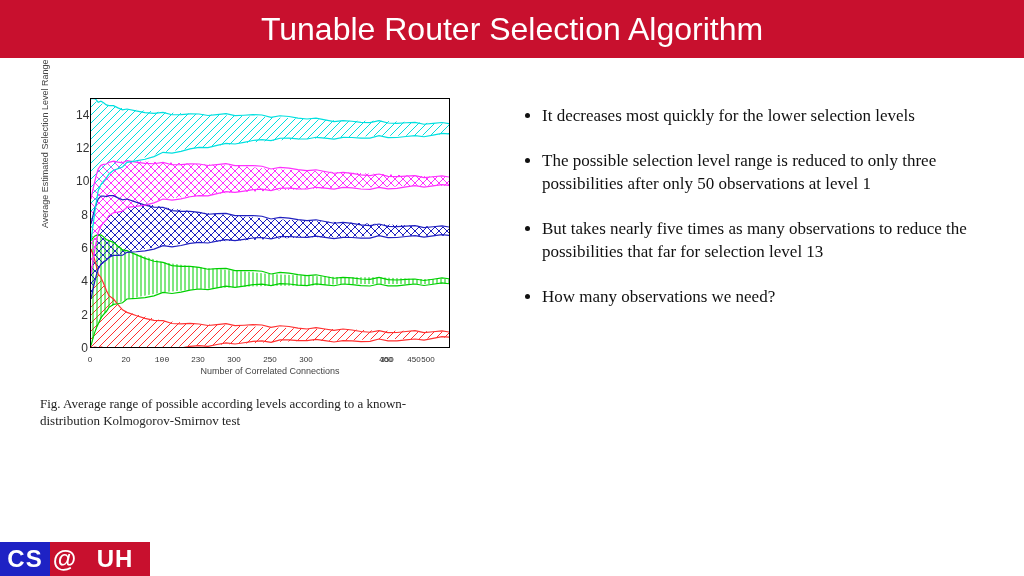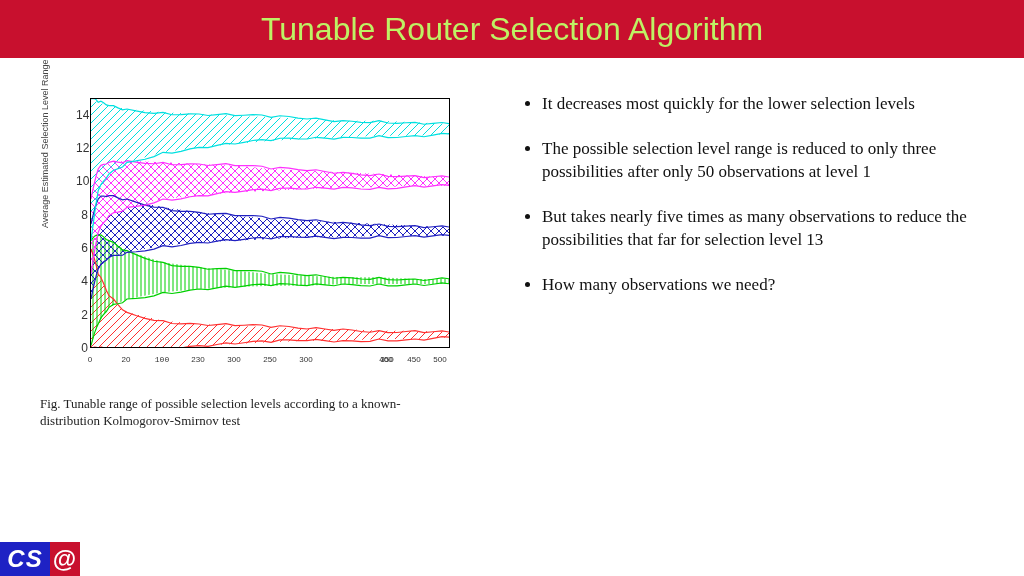--- a/index.html
+++ b/index.html
@@ -1,32 +1,32 @@
 <!DOCTYPE html>
 <html><head>
 <meta charset="utf-8">
 <style>
   * { margin: 0; padding: 0; box-sizing: border-box; }
   body { width: 1024px; height: 576px; font-family: Arial, sans-serif; background: white; position: relative; overflow: hidden; }
   .title-bar { background: #c8102e; height: 58px; display: flex; align-items: center; justify-content: center; }
-  .title-bar h1 { color: #bef264; font-size: 32px; font-weight: normal; font-family: 'Segoe UI', Tahoma, sans-serif; }
+  .title-bar h1 { color: #ffffff; font-size: 32px; font-weight: normal; font-family: 'Segoe UI', Tahoma, sans-serif; }
   .content { display: flex; padding: 30px 20px 0 40px; gap: 40px; }
   .left-col { width: 440px; }
   .right-col { flex: 1; padding-top: 5px; }
   .chart-box { width: 420px; height: 290px; position: relative; }
   .plot-area { position: absolute; left: 50px; top: 10px; width: 360px; height: 250px; border: 1px solid black; background: white; overflow: hidden; }
   .ylabel { position: absolute; left: 0px; top: 140px; transform: rotate(-90deg); transform-origin: left top; font-size: 9px; color: #444; white-space: nowrap; }
   .xlabel { position: absolute; left: 50px; bottom: 2px; width: 360px; text-align: center; font-size: 9px; color: #444; }
   .xtick { position: absolute; font-size: 8px; color: #333; bottom: 14px; transform: translateX(-50%); }
   .ytick { position: absolute; font-size: 12px; color: #333; left: 36px; transform: translateY(50%); text-align: right; width: 12px; }
   .caption { font-size: 13px; font-family: 'Times New Roman', serif; color: #222; margin-top: 18px; width: 410px; line-height: 1.3; }
-  .bullets { list-style: disc; padding-left: 22px; }
+  .bullets { list-style: disc; padding-left: 22px; margin-top: 12px; }
   .bullets li { font-family: 'Times New Roman', serif; font-size: 17px; line-height: 1.35; margin-bottom: 22px; color: #111; }
   .logo { position: absolute; left: 0; bottom: 0; width: 150px; height: 34px; display: flex; font-weight: 900; font-family: Arial, sans-serif; font-size: 24px; letter-spacing: 1px; }
-  .logo .cs { background: #1e22c4; color: white; width: 50px; display: flex; align-items: center; justify-content: center; font-style: italic; }
+  .logo .cs { background: #1e22c4; color: white; width: 50px; display: flex; align-items: center; justify-content: center; }
   .logo .at { background: #c8102e; color: white; width: 30px; display: flex; align-items: center; justify-content: center; }
   .logo .uh { background: #c8102e; color: white; width: 70px; display: flex; align-items: center; justify-content: center; }
 </style>
 </head>
 <body>
 
 <div class="title-bar">
   <h1>Tunable Router Selection Algorithm</h1>
 </div>
 
@@ -61,52 +61,54 @@
             <path d="M0,150 L1.8,154.93602680256242 L3.6,160.51878528861027 L5.3999999999999995,167.07668872292788 L7.2,175 L9.9,178.4379501734199 L12.600000000000001,184.5327576530191 L15.3,191.2677026185808 L18,196.66666666666666 L22.5,200.00909636284982 L27,205.57580663333013 L31.499999999999996,210.85910747501703 L36,213.33333333333334 L45,216.5047088884454 L54,219.4227949837591 L62.99999999999999,221.3944900573466 L72,221.66666666666666 L81,224.4999804131014 L90,224.8353078268767 L99.00000000000001,224.43137016686222 L108,225 L117,226.48981250266752 L125.99999999999999,225.53357891400742 L135,224.7248830990408 L144,226.66666666666666 L153,226.24299925968006 L162,225.67410949854474 L171,226.00391480985766 L180,228.33333333333334 L189,226.76878528861027 L198.00000000000003,227.49335538959454 L206.99999999999997,229.0415217567176 L216,230 L225,228.69942431968576 L234,230.0177026185808 L243.00000000000003,231.32726776842594 L251.99999999999997,230 L261,230.9924732999968 L270,232.52577414168368 L279,233.2260632481857 L288,231.66666666666666 L297,233.5894616504258 L306,233.4778233906799 L315,232.4747419573128 L324,231.66666666666666 L333,233.5853078268767 L342,232.76470350019554 L351,231.8138133041833 L360,233.33333333333334" fill="none" stroke="#ff3030" stroke-width="1.2"></path>
             <path d="M0,246.66666666666666 L1.8,239.93602680256242 L3.6,233.8521186219436 L5.3999999999999995,228.74335538959457 L7.2,225 L9.9,218.85461684008658 L12.600000000000001,215.36609098635245 L15.3,212.5177026185808 L18,208.33333333333334 L22.5,205.42576302951647 L27,204.7424732999968 L31.499999999999996,203.77577414168368 L36,200 L45,199.42137555511206 L54,198.5894616504258 L62.99999999999999,196.81115672401324 L72,193.33333333333334 L81,194.4999804131014 L90,193.16864116021003 L99.00000000000001,191.09803683352888 L108,190 L117,190.6564791693342 L125.99999999999999,188.86691224734076 L135,187.22488309904077 L144,188.33333333333331 L153,187.07633259301338 L162,185.67410949854474 L171,185.17058147652432 L180,186.66666666666669 L189,184.68545195527693 L198.00000000000003,184.99335538959457 L206.99999999999997,186.12485509005091 L216,186.66666666666669 L225,184.94942431968576 L234,185.85103595191413 L243.00000000000003,186.7439344350926 L251.99999999999997,185 L261,185.57580663333013 L270,186.69244080835034 L279,186.97606324818574 L288,185 L297,186.9227949837591 L306,186.81115672401324 L315,185.80807529064612 L324,185 L333,186.50197449354334 L342,185.26470350019554 L351,183.89714663751664 L360,185" fill="none" stroke="#00d000" stroke-width="1.2"></path>
             <path d="M0,141.66666666666666 L1.8,139.10269346922908 L3.6,137.1854519552769 L5.3999999999999995,136.24335538959457 L7.2,136.66666666666669 L9.9,135.9379501734199 L12.600000000000001,137.86609098635245 L15.3,140.43436928524747 L18,141.66666666666666 L22.5,143.34242969618316 L27,147.2424732999968 L31.499999999999996,150.85910747501697 L36,151.66666666666666 L45,155.67137555511204 L54,159.4227949837591 L62.99999999999999,162.22782339067993 L72,163.33333333333331 L81,166.58331374643473 L90,167.33530782687666 L99.00000000000001,167.34803683352888 L108,168.33333333333331 L117,170.23981250266752 L125.99999999999999,169.70024558067408 L135,169.30821643237414 L144,171.66666666666666 L153,171.6596659263467 L162,171.5074428318781 L171,172.25391480985766 L180,175 L189,173.43545195527693 L198.00000000000003,174.1600220562612 L206.99999999999997,175.70818842338423 L216,176.66666666666669 L225,175.78275765301908 L234,177.5177026185808 L243.00000000000003,179.24393443509263 L251.99999999999997,178.33333333333331 L261,178.90913996666347 L270,180.02577414168368 L279,180.30939658151905 L288,178.33333333333331 L297,180.6727949837591 L306,180.9778233906799 L315,180.3914086239795 L324,180 L333,181.50197449354334 L342,180.26470350019554 L351,178.8971466375166 L360,180" fill="none" stroke="#00d000" stroke-width="1.2"></path>
             <path d="M0,200 L1.8,191.18602680256242 L3.6,183.01878528861027 L5.3999999999999995,175.82668872292788 L7.2,170 L9.9,165.10461684008658 L12.600000000000001,162.86609098635242 L15.3,161.2677026185808 L18,158.33333333333334 L22.5,156.25909636284982 L27,156.40913996666347 L31.499999999999996,156.27577414168366 L36,153.33333333333331 L45,152.7547088884454 L54,151.9227949837591 L62.99999999999999,150.14449005734656 L72,146.66666666666669 L81,147.83331374643473 L90,146.50197449354334 L99.00000000000001,144.43137016686222 L108,143.33333333333331 L117,143.98981250266752 L125.99999999999999,142.2002455806741 L135,140.55821643237414 L144,141.66666666666666 L153,140.4096659263467 L162,139.0074428318781 L171,138.5039148098577 L180,140 L189,137.6021186219436 L198.00000000000003,137.49335538959457 L206.99999999999997,138.20818842338429 L216,138.33333333333334 L225,137.03275765301908 L234,138.35103595191413 L243.00000000000003,139.66060110175928 L251.99999999999997,138.33333333333334 L261,138.49247329999682 L270,139.19244080835034 L279,139.05939658151902 L288,136.66666666666669 L297,138.5894616504258 L306,138.4778233906799 L315,137.4747419573128 L324,136.66666666666669 L333,138.16864116021003 L342,136.93137016686222 L351,135.56381330418327 L360,136.66666666666669" fill="none" stroke="#2020c0" stroke-width="1.2"></path>
             <path d="M0,125 L1.8,117.43602680256242 L3.6,110.51878528861027 L5.3999999999999995,104.57668872292788 L7.2,100 L9.9,97.18795017341989 L12.600000000000001,97.0327576530191 L15.3,97.51770261858084 L18,96.66666666666669 L22.5,96.6757630295165 L27,98.90913996666347 L31.499999999999996,100.859107475017 L36,100 L45,103.17137555511206 L54,106.08946165042579 L62.99999999999999,108.06115672401322 L72,108.33333333333334 L81,111.5833137464347 L90,112.33530782687671 L99.00000000000001,112.34803683352891 L108,113.33333333333334 L117,115.23981250266758 L125.99999999999999,114.7002455806741 L135,114.30821643237414 L144,116.66666666666666 L153,116.65966592634672 L162,116.50744283187808 L171,117.25391480985766 L180,120 L189,118.4354519552769 L198.00000000000003,119.16002205626123 L206.99999999999997,120.70818842338426 L216,121.66666666666669 L225,120.7827576530191 L234,122.5177026185808 L243.00000000000003,124.2439344350926 L251.99999999999997,123.33333333333336 L261,124.32580663333015 L270,125.85910747501701 L279,126.55939658151905 L288,125 L297,127.33946165042579 L306,127.64449005734657 L315,127.05807529064612 L324,126.66666666666666 L333,128.58530782687666 L342,127.76470350019557 L351,126.81381330418327 L360,128.33333333333334" fill="none" stroke="#2020c0" stroke-width="1.2"></path>
             <path d="M0,175 L1.8,163.26936013589574 L3.6,152.18545195527693 L5.3999999999999995,142.07668872292788 L7.2,133.33333333333331 L9.9,127.18795017341989 L12.600000000000001,123.69942431968575 L15.3,120.85103595191413 L18,116.66666666666666 L22.5,113.75909636284982 L27,113.07580663333013 L31.499999999999996,112.109107475017 L36,108.33333333333334 L45,107.33804222177875 L54,106.08946165042579 L62.99999999999999,103.89449005734659 L72,100 L81,101.16664707976804 L90,99.83530782687669 L99.00000000000001,97.76470350019557 L108,96.66666666666669 L117,96.9064791693342 L125.99999999999999,94.70024558067408 L135,92.64154976570748 L144,93.33333333333331 L153,92.07633259301338 L162,90.67410949854477 L171,90.17058147652435 L180,91.66666666666669 L189,89.26878528861027 L198.00000000000003,89.16002205626123 L206.99999999999997,89.87485509005094 L216,90 L225,88.2827576530191 L234,89.1843692852475 L243.00000000000003,90.07726776842594 L251.99999999999997,88.33333333333334 L261,88.90913996666347 L270,90.02577414168368 L279,90.30939658151908 L288,88.33333333333334 L297,89.83946165042582 L306,89.31115672401324 L315,87.89140862397946 L324,86.66666666666663 L333,88.16864116021 L342,86.9313701668622 L351,85.56381330418327 L360,86.66666666666663" fill="none" stroke="#ff30ff" stroke-width="1.2"></path>
             <path d="M0,100 L1.8,91.18602680256242 L3.6,83.01878528861025 L5.3999999999999995,75.82668872292786 L7.2,69.99999999999997 L9.9,66.35461684008655 L12.600000000000001,65.36609098635242 L15.3,65.01770261858081 L18,63.33333333333334 L22.5,62.09242969618316 L27,63.07580663333016 L31.499999999999996,63.775774141683684 L36,61.66666666666666 L45,63.171375555112064 L54,64.42279498375913 L62.99999999999999,64.72782339067993 L72,63.33333333333334 L81,65.74998041310141 L90,65.66864116021003 L99.00000000000001,64.84803683352885 L108,65 L117,66.48981250266755 L125.99999999999999,65.53357891400739 L135,64.72488309904082 L144,66.66666666666669 L153,66.65966592634672 L162,66.50744283187808 L171,67.25391480985766 L180,69.99999999999997 L189,68.43545195527693 L198.00000000000003,69.16002205626123 L206.99999999999997,70.70818842338429 L216,71.66666666666669 L225,70.78275765301913 L234,72.51770261858084 L243.00000000000003,74.2439344350926 L251.99999999999997,73.33333333333334 L261,74.32580663333016 L270,75.85910747501697 L279,76.55939658151905 L288,75 L297,77.33946165042579 L306,77.64449005734659 L315,77.05807529064612 L324,76.66666666666666 L333,78.58530782687669 L342,77.76470350019551 L351,76.81381330418327 L360,78.33333333333331" fill="none" stroke="#ff30ff" stroke-width="1.2"></path>
             <path d="M0,141.66666666666666 L1.8,127.8526934692291 L3.6,114.68545195527693 L5.3999999999999995,102.49335538959457 L7.2,91.66666666666669 L9.9,85.52128350675324 L12.600000000000001,82.03275765301913 L15.3,79.18436928524747 L18,75 L22.5,71.25909636284979 L27,69.74247329999682 L31.499999999999996,67.94244080835034 L36,63.33333333333334 L45,61.92137555511209 L54,60.25612831709245 L62.99999999999999,57.64449005734656 L72,53.333333333333314 L81,54.083313746434754 L90,52.335307826876715 L99.00000000000001,49.84803683352888 L108,48.33333333333334 L117,48.57314583600086 L125.99999999999999,46.366912247340764 L135,44.30821643237414 L144,44.99999999999997 L153,43.326332593013376 L162,41.50744283187808 L171,40.587248143191005 L180,41.66666666666666 L189,39.268785288610275 L198.00000000000003,39.1600220562612 L206.99999999999997,39.87485509005094 L216,40 L225,38.282757653019104 L234,39.1843692852475 L243.00000000000003,40.07726776842594 L251.99999999999997,38.33333333333337 L261,38.49247329999682 L270,39.19244080835031 L279,39.05939658151905 L288,36.66666666666666 L297,38.58946165042579 L306,38.4778233906799 L315,37.4747419573128 L324,36.66666666666666 L333,37.751974493543344 L342,36.09803683352882 L351,34.3138133041833 L360,35" fill="none" stroke="#00e0e0" stroke-width="1.2"></path>
             <path d="M0,0 L1.8,-0.48063986410423354 L3.6,-0.3145480447230966 L5.3999999999999995,0.8266887229278836 L7.2,3.3333333333333144 L9.9,2.187950173419921 L12.600000000000001,3.6994243196857894 L15.3,5.8510359519141275 L18,6.666666666666686 L22.5,6.6757630295164745 L27,8.909139966663474 L31.499999999999996,10.859107475016998 L36,9.999999999999972 L45,11.921375555112093 L54,13.58946165042579 L62.99999999999999,14.311156724013216 L72,13.333333333333343 L81,15.749980413101412 L90,15.668641160210058 L99.00000000000001,14.848036833528852 L108,15 L117,16.489812502667547 L125.99999999999999,15.533578914007421 L135,14.724883099040795 L144,16.666666666666657 L153,16.24299925968006 L162,15.674109498544766 L171,16.003914809857662 L180,18.333333333333343 L189,16.768785288610275 L198.00000000000003,17.49335538959454 L206.99999999999997,19.04152175671757 L216,20 L225,19.116090986352447 L234,20.851035951914156 L243.00000000000003,22.577267768425912 L251.99999999999997,21.666666666666657 L261,22.242473299996817 L270,23.359107475017026 L279,23.642729914852396 L288,21.666666666666657 L297,24.006128317092475 L306,24.311156724013273 L315,23.7247419573128 L324,23.333333333333343 L333,25.251974493543372 L342,24.431370166862195 L351,23.480479970849956 L360,25" fill="none" stroke="#00e0e0" stroke-width="1.2"></path>
           </svg></div>
+      <div class="xlabel">Number of Correlated Connections</div>
       <div id="xticks">
           <span class="xtick" style="left: 50px;">0</span>
           <span class="xtick" style="left: 86px;">20</span>
           <span class="xtick" style="left: 122px; font-family: Liberation Mono, monospace;">100</span>
           <span class="xtick" style="left: 158px;">230</span>
           <span class="xtick" style="left: 194px;">300</span>
           <span class="xtick" style="left: 230px;">250</span>
           <span class="xtick" style="left: 266px;">300</span>
           <span class="xtick" style="left: 302px; margin-left: 45px;">350</span>
           <span class="xtick" style="left: 346px;">400</span>
           <span class="xtick" style="left: 374px;">450</span>
-          <span class="xtick" style="left: 400px;">500</span>
+          <span class="xtick" style="left: 388px;">500</span>
         </div>
       <div id="yticks">
           <span class="ytick" style="bottom: 30px;">0</span>
           <span class="ytick" style="bottom: 63.3333px;">2</span>
           <span class="ytick" style="bottom: 96.6667px;">4</span>
           <span class="ytick" style="bottom: 130px;">6</span>
           <span class="ytick" style="bottom: 163.333px;">8</span>
           <span class="ytick" style="bottom: 196.667px;">10</span>
           <span class="ytick" style="bottom: 230px;">12</span>
           <span class="ytick" style="bottom: 263.333px;">14</span>
         </div>
     </div>
-    <p class="caption">Fig. Tunable range of possible selection levels according to a known-distribution Kolmogorov-Smirnov test</p>
+    <p class="caption">Fig. Average range of possible according levels according to a known-distribution Kolmogorov-Smirnov test</p>
   </div>
   <div class="right-col">
     <ul class="bullets" id="bullets">
         <li>It decreases most quickly for the lower selection levels</li>
         <li>The possible selection level range is reduced to only three possibilities after only 50 observations at level 1</li>
         <li>But takes nearly five times as many observations to reduce the possibilities that far for selection level 13</li>
         <li>How many observations we need?</li>
       </ul>
   </div>
 </div>
 
 <div class="logo">
   <div class="cs">CS</div>
   <div class="at">@</div>
+  <div class="uh">UH</div>
 </div>
 
 </body></html>

